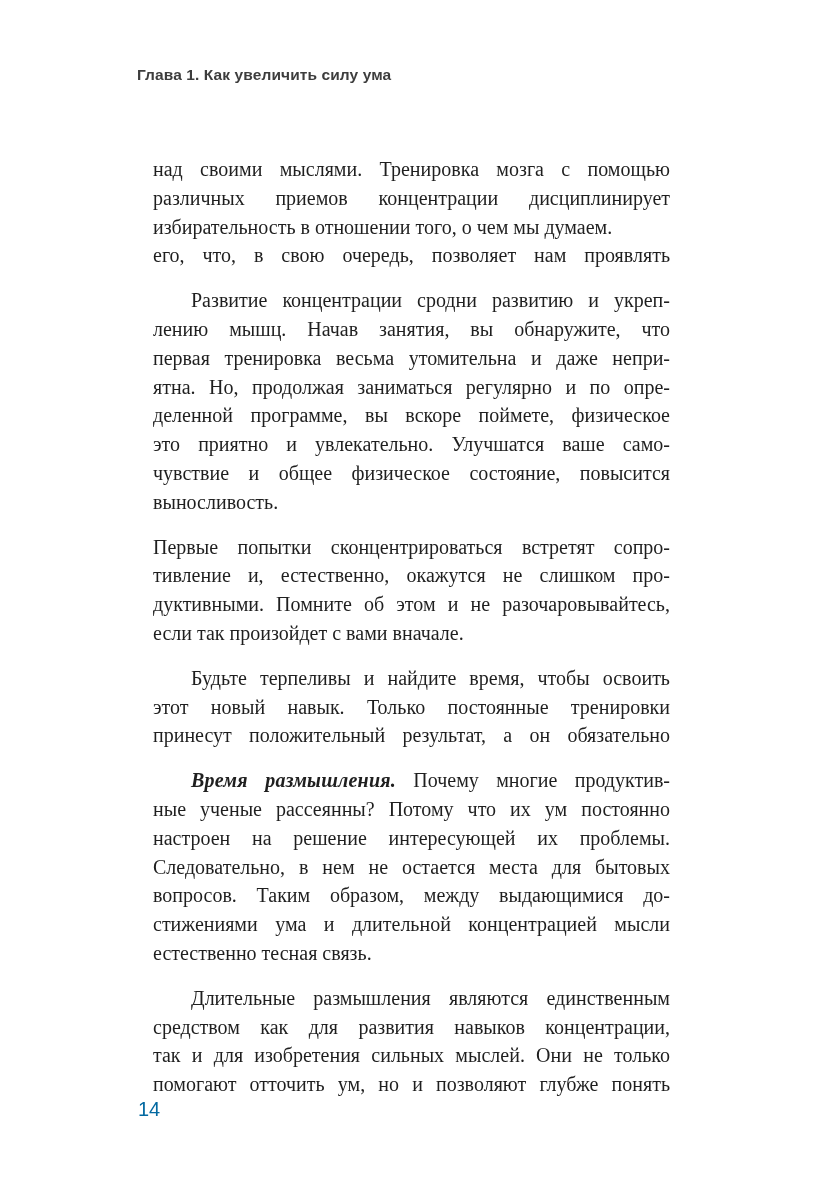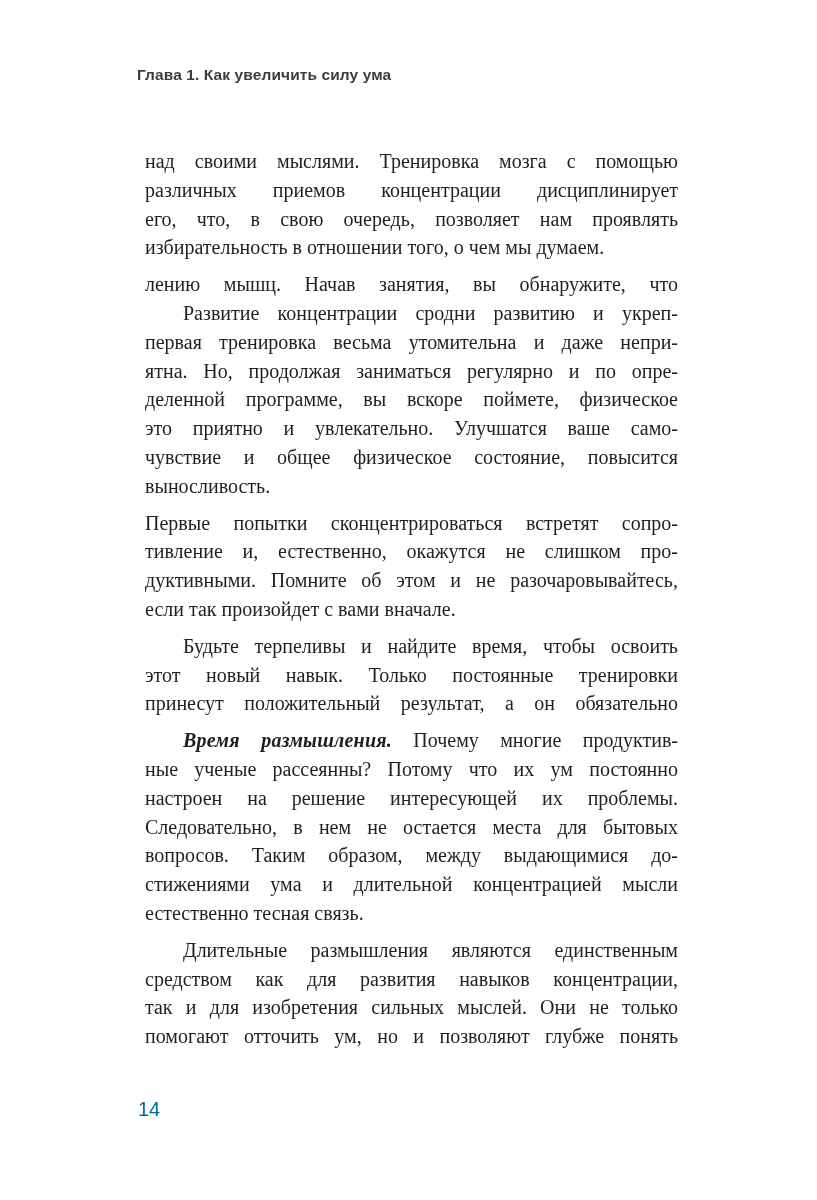--- a/index.html
+++ b/index.html
@@ -30,21 +30,21 @@
   }
   .body-text {
     position: absolute;
     left: 137px;
     top: 139px;
     width: 549px;
     font-size: 20px;
     line-height: 28.8px;
     color: #1f1f1f;
   }
-  .para { margin: 8px; padding: 0; }
+  .para { margin: 16px; padding: 0; }
   .line {
     text-align: justify;
     text-align-last: justify;
     white-space: normal;
   }
   .line.last-line {
     text-align-last: left;
   }
   .line.first-indent {
     text-indent: 38px;
@@ -67,26 +67,26 @@
 </head>
 <body>
 
 <div class="page">
   <div class="running-header">Глава 1. Как увеличить силу ума</div>
 
   <div class="body-text">
       <div class="para">
         <div class="line">над своими мыслями. Тренировка мозга с помощью</div>
         <div class="line">различных приемов концентрации дисциплинирует</div>
+        <div class="line last-line">избирательность в отношении того, о чем мы думаем.</div>
         <div class="line">его, что, в свою очередь, позволяет нам проявлять</div>
-        <div class="line last-line">избирательность в отношении того, о чем мы думаем.</div>
       </div>
       <div class="para">
+        <div class="line first-indent">Развитие концентрации сродни развитию и укреп-</div>
         <div class="line">лению мышц. Начав занятия, вы обнаружите, что</div>
-        <div class="line first-indent">Развитие концентрации сродни развитию и укреп-</div>
         <div class="line">первая тренировка весьма утомительна и даже непри-</div>
         <div class="line">ятна. Но, продолжая заниматься регулярно и по опре-</div>
         <div class="line">деленной программе, вы вскоре поймете, физическое</div>
         <div class="line">это приятно и увлекательно. Улучшатся ваше само-</div>
         <div class="line">чувствие и общее физическое состояние, повысится</div>
         <div class="line last-line">выносливость.</div>
       </div>
       <div class="para">
         <div class="line">Первые попытки сконцентрироваться встретят сопро-</div>
         <div class="line">тивление и, естественно, окажутся не слишком про-</div>

